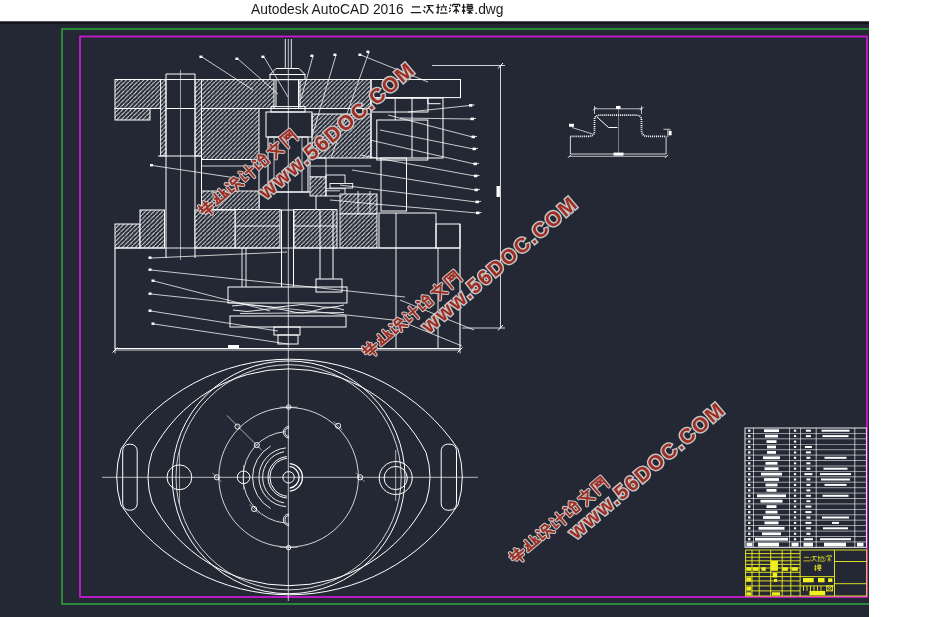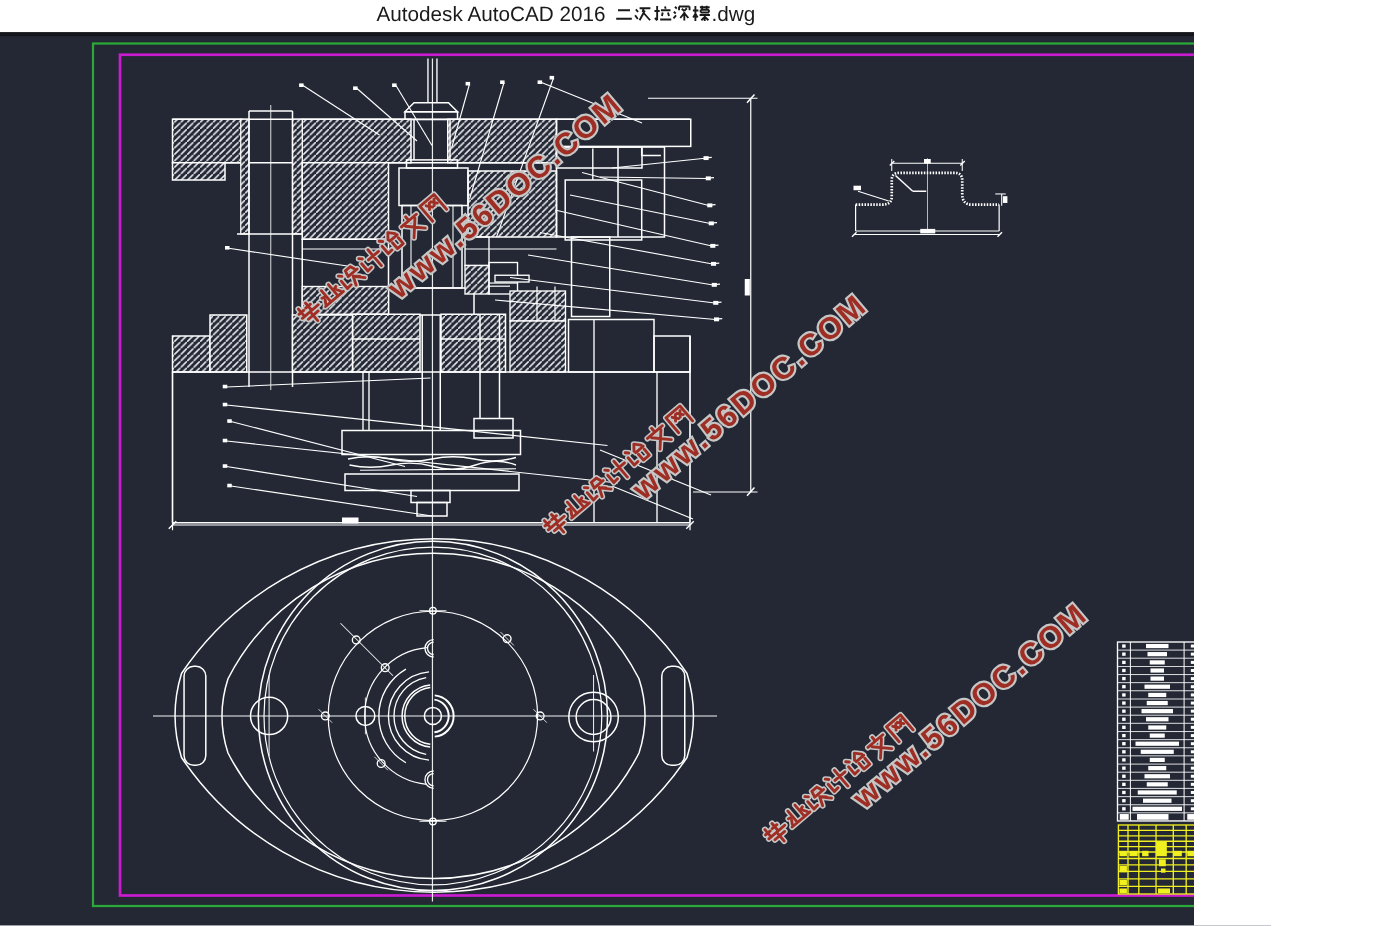--- a/index.html
+++ b/index.html
@@ -1,15 +1,15 @@
 <!DOCTYPE html>
 <html><head><meta charset="utf-8"><title>Autodesk AutoCAD 2016 drawing</title>
 <style>
 html,body{margin:0;padding:0;background:#fff;}
-#stage{position:relative;width:796px;height:617px;overflow:hidden;}
+#stage{position:relative;width:869px;height:617px;overflow:hidden;}
 </style></head>
 <body>
 <div id="stage">
 <svg width="927" height="617" viewBox="0 0 927 617">
 <defs>
         <pattern id="ht" patternUnits="userSpaceOnUse" width="4.3" height="4.3">
           <rect width="4.3" height="4.3" fill="#232834"></rect>
           <path d="M-1.2,5.5 L5.5,-1.2 M3.1,9.7 L9.7,3.1 M-5.5,1.2 L1.2,-5.5" stroke="#e9ebef" stroke-width="1.0" fill="none"></path>
         </pattern>
       </defs>

